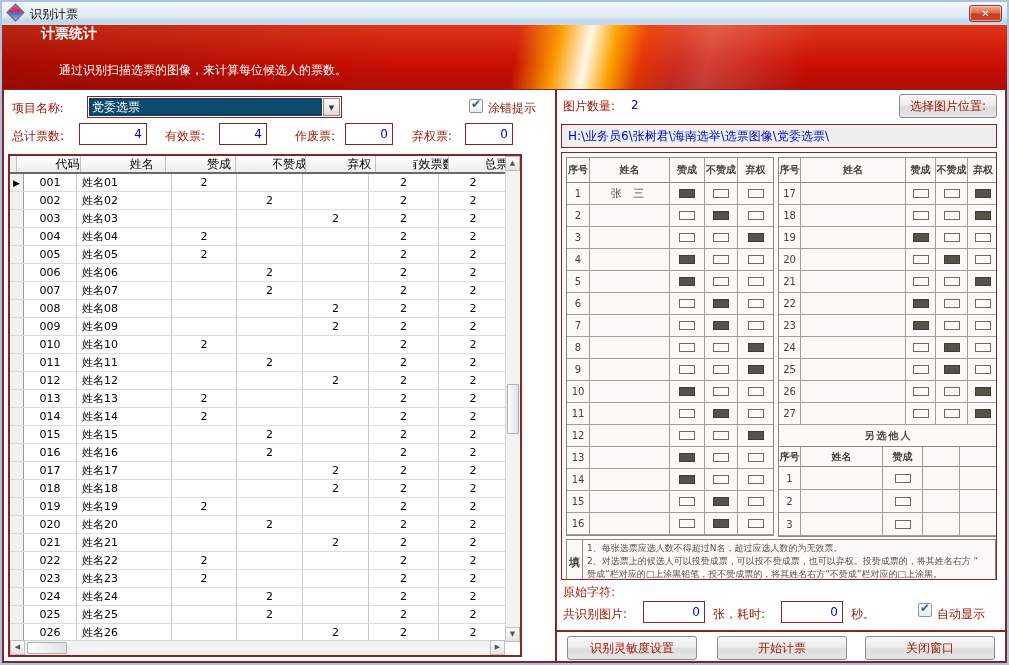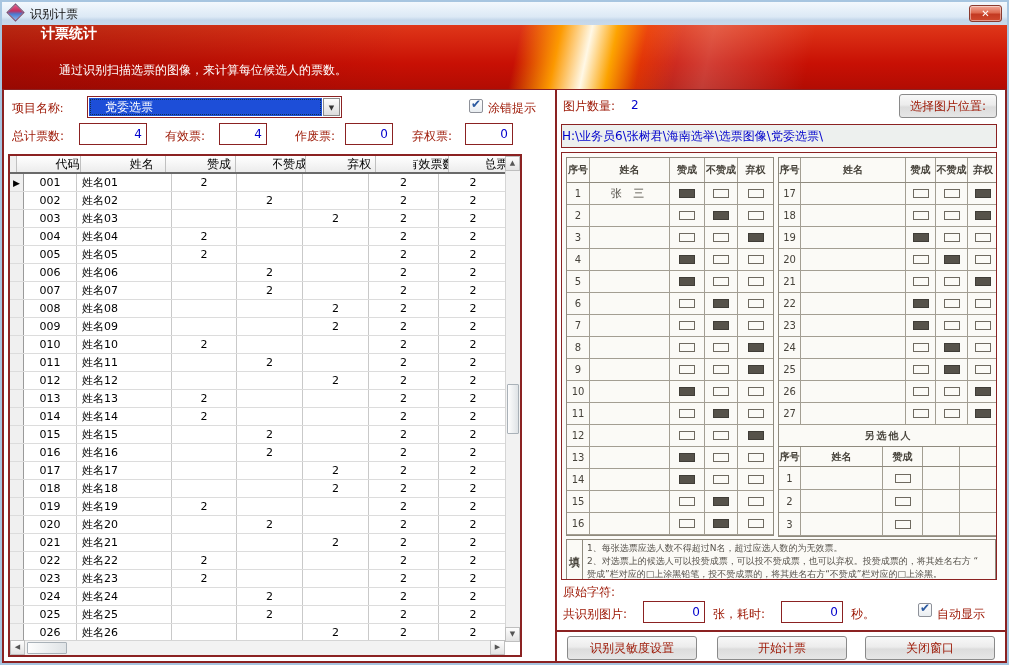--- a/index.html
+++ b/index.html
@@ -33,21 +33,21 @@
   .content{position:absolute;left:0;top:87px;right:0;bottom:0;background:#fff;
     border:2px solid #8b2222;border-top-width:1px;}
   .divider{position:absolute;left:551px;top:0;bottom:0;width:2px;background:#8b2222;}
 
   .lbl{position:absolute;color:#9b1400;font-size:12px;white-space:nowrap;}
   .numbox{position:absolute;height:22px;border:1px solid #8b2222;background:#fff;color:#0000cc;
     font-size:12px;text-align:right;padding:3px 4px 0 0;}
 
   
   .combo{position:absolute;left:83px;top:6px;width:255px;height:22px;border:1px solid #8b2222;background:#fff;display:flex;}
-  .combo-sel{flex:1;margin:1px;background:#1d4ed8;color:#fff;font-size:12px;line-height:18px;padding-left:16px;
+  .combo-sel{flex:1;margin:1px;background:#0c4a6e;color:#fff;font-size:12px;line-height:18px;padding-left:3px;
     outline:1px dotted #10314f;outline-offset:-2px;overflow:hidden;white-space:nowrap;}
   .combo-arrow{width:17px;margin:1px 1px 1px 0;border:1px solid #8a8a8a;
     background:linear-gradient(180deg,#fdfdfd,#dcdcdc);color:#333;font-size:7px;text-align:center;line-height:18px;cursor:pointer;}
 
   
   .win-cb{position:absolute;width:14px;height:14px;border:1px solid #8e9199;border-radius:2px;
     background:linear-gradient(180deg,#fefefe,#e9edf1);cursor:pointer;}
   .win-cb .mark{position:absolute;left:1px;top:-3px;color:#2c5aa0;font-size:12px;font-weight:bold;}
 
   
@@ -68,21 +68,21 @@
   .sc-btn{position:absolute;width:15px;height:15px;background:linear-gradient(180deg,#fdfdfd,#e3e3e3);
     border:1px solid #bfbfbf;color:#555;font-size:7px;text-align:center;line-height:13px;cursor:pointer;}
   .sc-thumb{position:absolute;background:linear-gradient(90deg,#fdfdfd,#dfe3e6);border:1px solid #a9b1b8;border-radius:1px;cursor:pointer;}
 
   
   .rp{position:absolute;left:553px;top:0;right:0;bottom:0;background:#fff;}
   .btn{border:1px solid #8a8a8a;border-radius:3px;background:linear-gradient(180deg,#f8f8f8 0%,#ececec 45%,#dcdcdc 55%,#e6e6e6 100%);
     color:#9b1400;font-size:12px;text-align:center;cursor:pointer;font-family:"DejaVu Sans",sans-serif;}
   .select-btn{position:absolute;right:8px;top:4px;width:98px;height:24px;line-height:22px;}
   .pathbox{position:absolute;left:4px;top:34px;right:8px;height:24px;border:1px solid #8b2222;background:#edf0ee;
-    color:#0000cc;font-size:12px;line-height:22px;padding-left:0;white-space:nowrap;overflow:hidden;}
+    color:#0000cc;font-size:12px;line-height:22px;padding-left:6px;white-space:nowrap;overflow:hidden;}
 
   
   .ballot{position:absolute;left:4px;top:62px;right:8px;height:428px;border:1px solid #8b2222;background:#fcfbf8;overflow:hidden;}
   .scan{position:absolute;left:0;top:0;right:0;bottom:0;color:#46423a;}
   .b-table{position:absolute;border:1px solid #8f8a7e;background:#fbfaf6;}
   .bt-left{left:4px;top:4px;width:208px;}
   .bt-right{left:216px;top:4px;width:221px;}
   .b-hrow{display:flex;height:25px;border-bottom:1px solid #8f8a7e;font-weight:bold;font-size:11px;}
   .b-row{display:flex;height:22px;border-bottom:1px solid #a39e92;}
   .b-cell{border-right:1px solid #a39e92;display:flex;align-items:center;justify-content:center;overflow:hidden;font-size:10px;}

